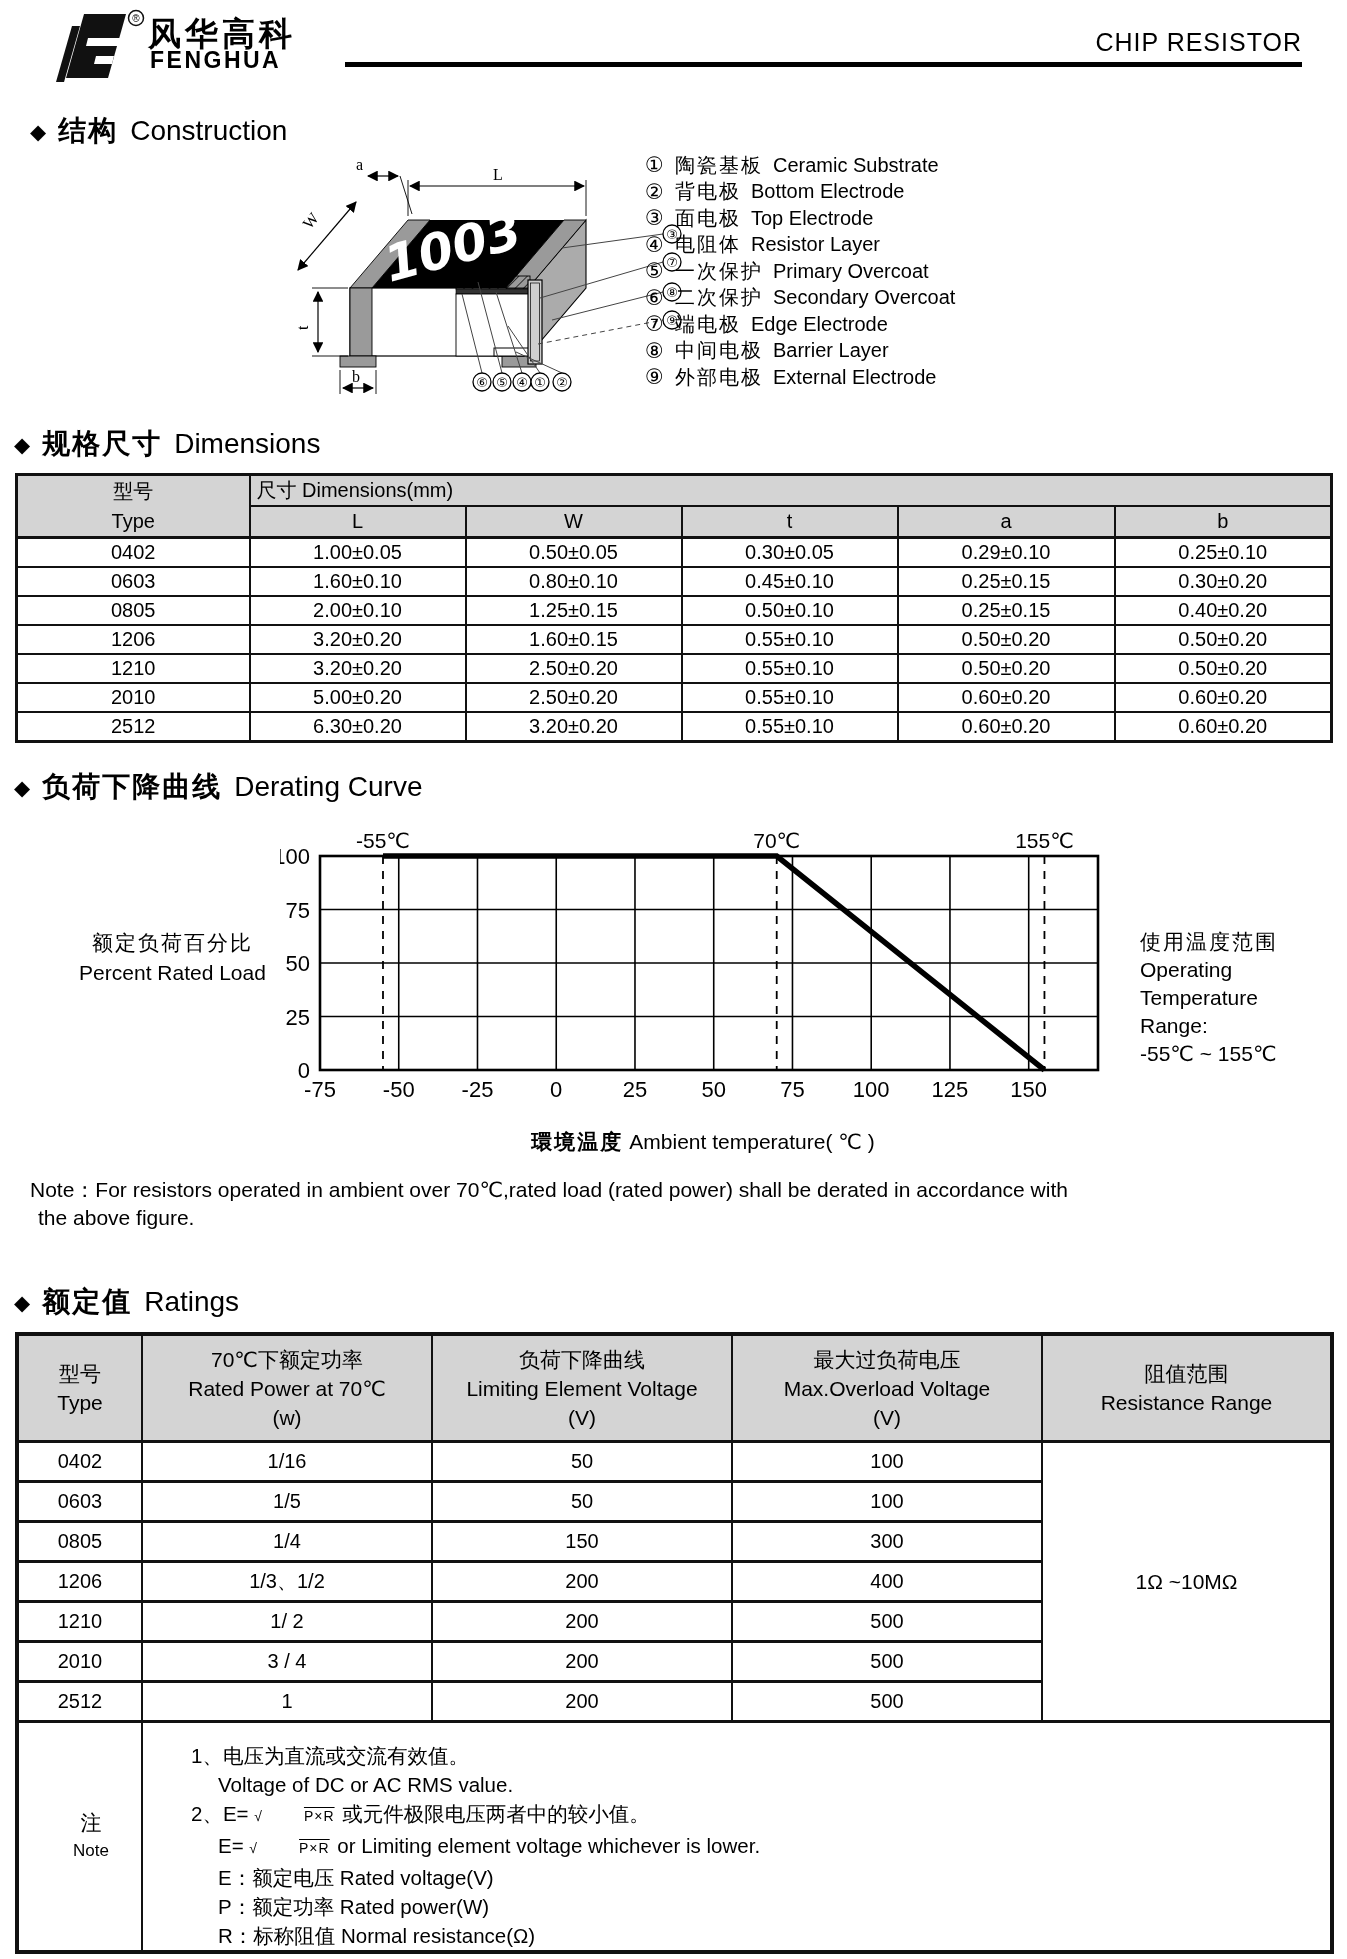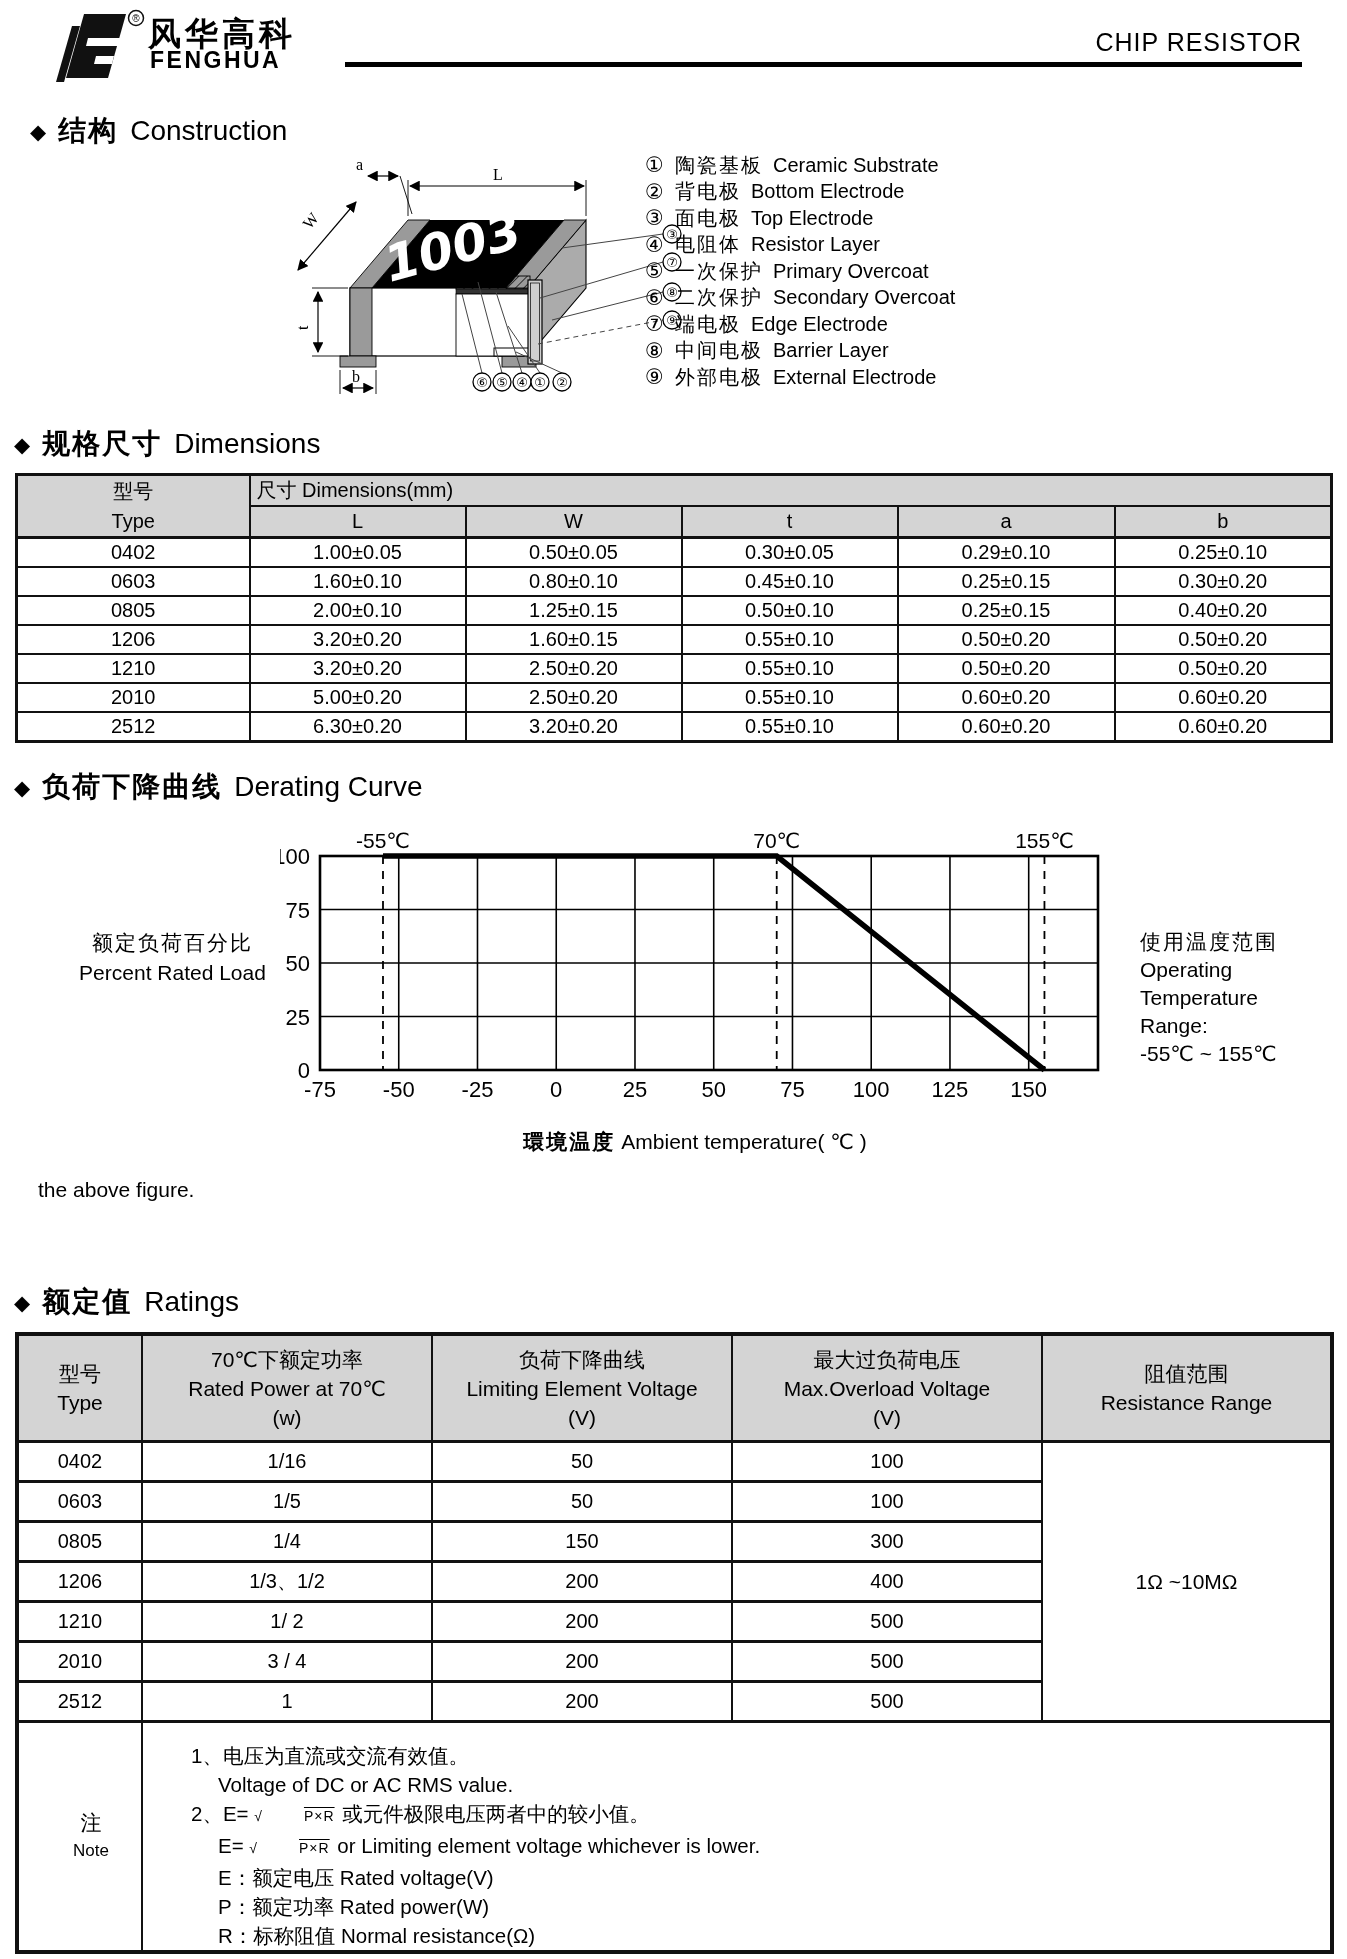--- a/index.html
+++ b/index.html
@@ -60,26 +60,26 @@
   .box{fill:none;stroke:#000;stroke-width:2.6;}
   .ref{stroke:#000;stroke-width:1.8;stroke-dasharray:8 7;}
   .curve{stroke:#000;stroke-width:5.5;fill:none;}
   .tick{font-size:22px;text-anchor:middle;font-family:inherit;}
   .ylab{text-anchor:end;}
   .reflab{font-size:21px;}
   #y-axis-title{left:40px;top:928px;width:265px;text-align:center;font-size:21px;line-height:30px;}
   #y-axis-title .cn{letter-spacing:2px;}
   #temp-range{left:1140px;top:928px;font-size:21px;line-height:28px;}
   #temp-range .cn{letter-spacing:2px;}
-  #x-axis-title{left:280px;top:1128px;width:830px;text-align:center;font-size:21px;}
+  #x-axis-title{left:288px;top:1128px;width:830px;text-align:center;font-size:21px;}
   #x-axis-title .cn{font-weight:bold;letter-spacing:2px;margin-right:6px;}
 
   
   #derating-note{left:30px;top:1176px;font-size:21px;line-height:27.5px;}
-  #derating-note .l3{padding-left:8px;text-align:right;}
+  #derating-note .l3{padding-left:8px;}
 
   
   #ratings-wrap{left:15px;top:1332px;}
   .ratings{width:1315px;border:4px solid #111;font-size:20px;}
   .ratings th,.ratings td{border:2px solid #111;text-align:center;font-weight:normal;padding:0;}
   .ratings thead th{background:#d4d4d4;height:104px;font-size:21px;line-height:29px;}
   .ratings thead{border-bottom:3px solid #111;}
   .ratings tbody td{height:37px;border-top-width:3px;border-bottom-width:3px;}
   .ratings .res-cell{font-size:21px;}
   .ratings .note-row td{height:222px;border-top-width:3px;padding-left:22px;}
@@ -399,20 +399,21 @@
   <div>Temperature</div>
   <div>Range:</div>
   <div>-55℃ ~ 155℃</div>
 </div>
 
 <div class="abs" id="x-axis-title">
   <span class="cn">環境温度</span><span class="en">Ambient temperature( ℃ )</span>
 </div>
 
 <div class="abs" id="derating-note">
+  <div>Note：For resistors operated in ambient over 70℃,rated load (rated power) shall be derated in accordance with</div>
   <div class="l3">the above figure.</div>
 </div>
 
 <div class="abs sec-head" id="head-ratings">
   <span class="diamond">◆</span>
   <span class="cn">额定值</span>
   <span class="en">Ratings</span>
 </div>
 
 <div class="abs" id="ratings-wrap">

